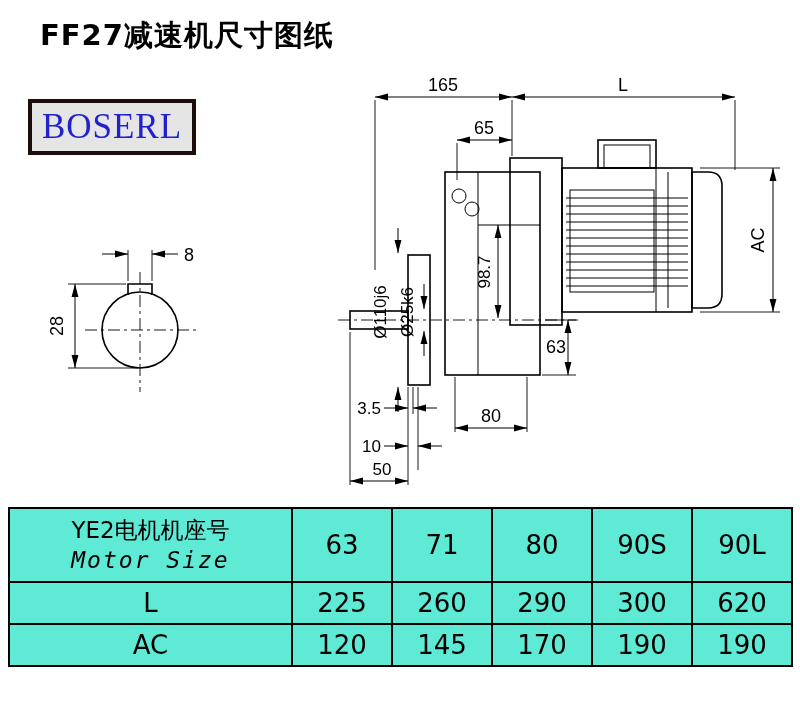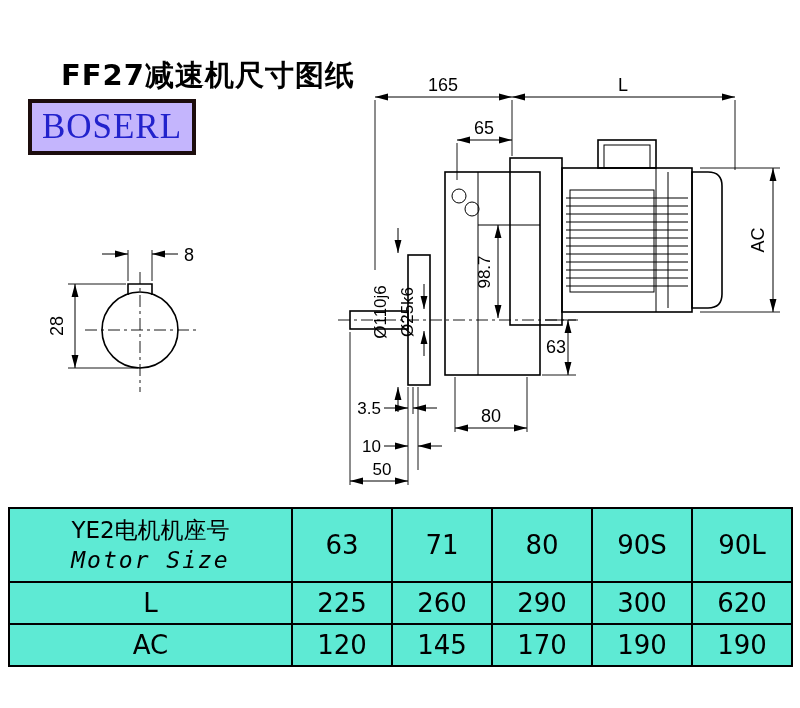--- a/index.html
+++ b/index.html
@@ -1,27 +1,27 @@
 <!DOCTYPE html>
 <html><head>
 <meta charset="utf-8">
 <style>
   html,body{margin:0;padding:0;}
   body{
     width:800px;height:708px;background:#ffffff;position:relative;overflow:hidden;
     font-family:"DejaVu Sans", sans-serif;color:#000;
   }
   .page-title{
-    position:absolute;left:61px;top:16px;font-size:29px;font-weight:bold;
-    letter-spacing:1px;font-family:"DejaVu Sans", sans-serif;margin-top:40px;
+    position:absolute;left:40px;top:16px;font-size:29px;font-weight:bold;
+    letter-spacing:1px;font-family:"DejaVu Sans", sans-serif;
   }
   .brand-box{
     position:absolute;left:28px;top:99px;width:160px;height:48px;
     border:4px solid #1c0d0d;display:flex;align-items:center;justify-content:center;
-    background:#c4b5fd;
+    background:#e5e5e5;
   }
   .brand-box span{
     font-family:"Liberation Serif", serif;font-size:35px;color:#2222cc;letter-spacing:1px;
   }
   svg{position:absolute;left:0;top:0;}
   .thick{stroke:#000;stroke-width:1.6;fill:none;}
   .thin{stroke:#000;stroke-width:1;fill:none;}
   .dim{stroke:#000;stroke-width:1;fill:none;}
   .ext{stroke:#000;stroke-width:0.9;fill:none;}
   .cl{stroke:#000;stroke-width:0.9;fill:none;stroke-dasharray:12 4 3 4;}

